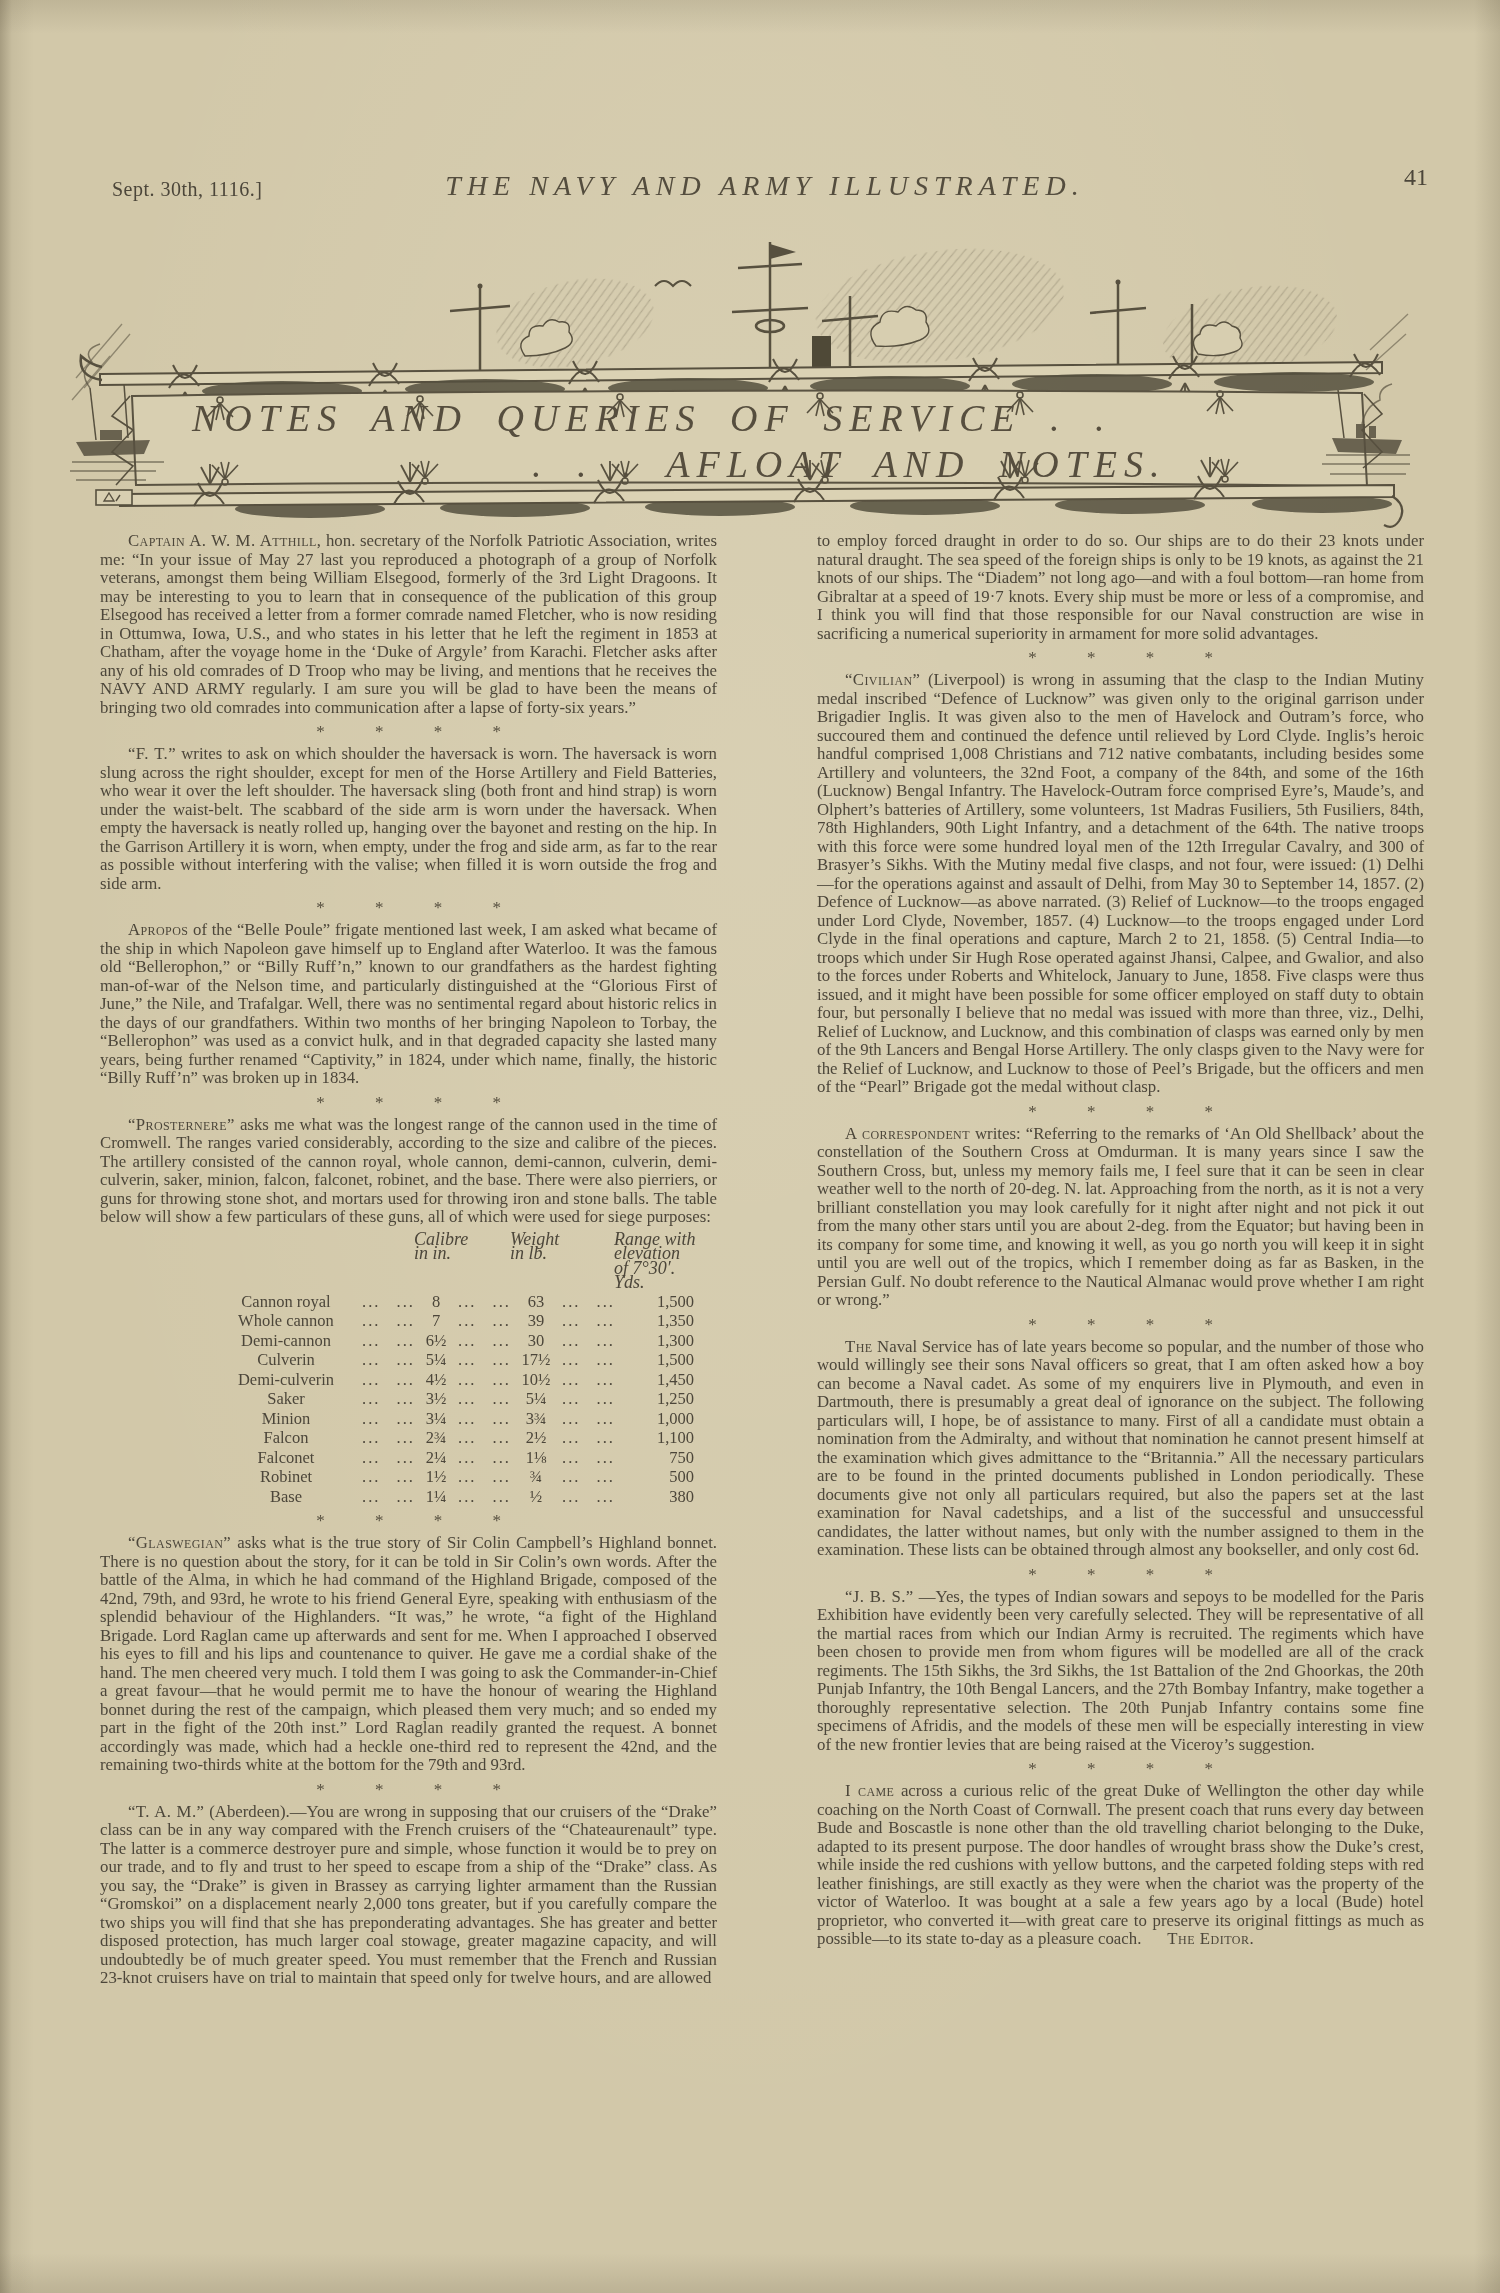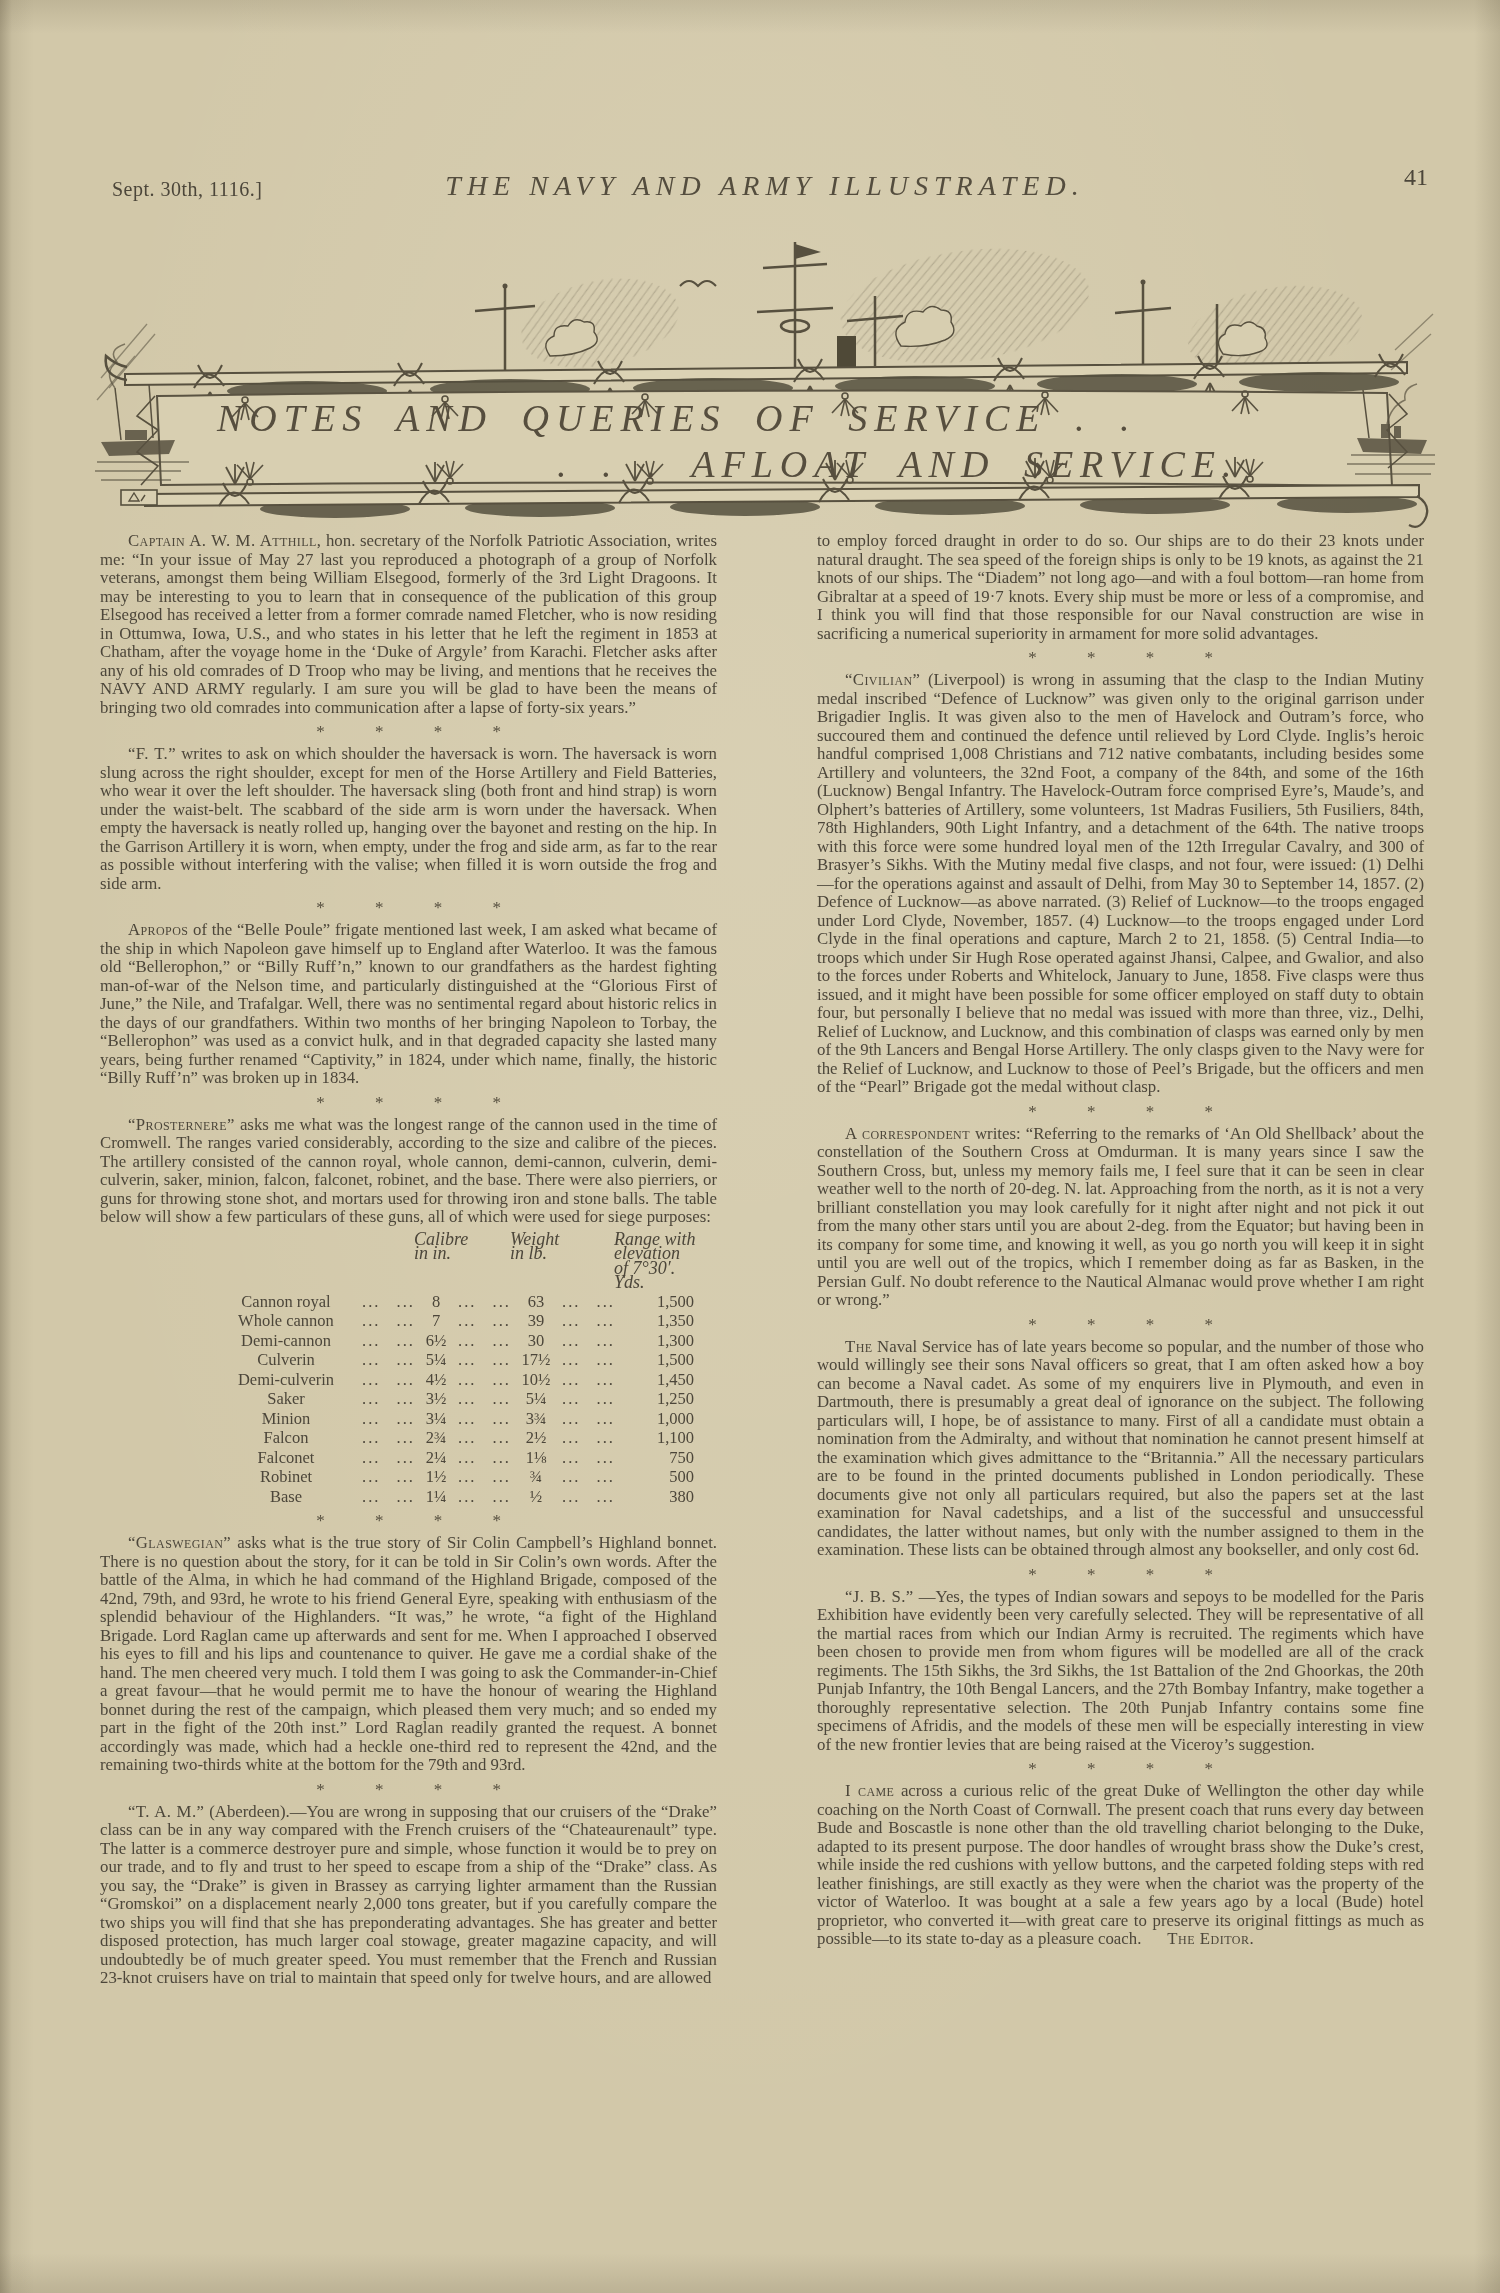--- a/index.html
+++ b/index.html
@@ -12,21 +12,21 @@
       linear-gradient(180deg, rgba(55,45,25,.12) 0px, rgba(0,0,0,0) 34px),
       linear-gradient(0deg, rgba(55,45,25,.14) 0px, rgba(0,0,0,0) 40px),
       #d2c8a9;}
   
   .masthead{position:absolute;top:166px;left:100px;right:70px;height:48px;}
   .m-date{position:absolute;left:12px;top:12px;font-size:20px;letter-spacing:.5px;}
   .m-title{position:absolute;left:50%;transform:translateX(-50%);top:4px;font-style:italic;
     font-size:28px;letter-spacing:6px;white-space:nowrap;color:#544d3e;}
   .m-page{position:absolute;right:2px;top:-2px;font-size:24px;}
   
-  .banner{position:absolute;left:95px;top:228px;width:1345px;height:302px;}
+  .banner{position:absolute;left:70px;top:228px;width:1345px;height:302px;}
   .banner svg{position:absolute;left:0;top:0;}
   .bt1,.bt2{position:absolute;font-style:italic;font-size:38px;letter-spacing:7px;word-spacing:12px;
     color:#564e3e;white-space:nowrap;}
   .bt1{left:122px;top:168px;}
   .bt2{left:462px;top:214px;}
   
   .columns{position:absolute;left:100px;top:532px;width:1324px;display:grid;
     grid-template-columns:617px 607px;column-gap:100px;}
   p{margin:0;text-align:justify;text-indent:28px;font-size:16.8px;line-height:18.5px;}
   p.noindent{text-indent:0;}
@@ -215,21 +215,21 @@
           <path d="M1292,196 q4,-18 18,-24 q-2,-12 12,-16" opacity="0.7"></path>
         </g>
         <g stroke="#57503f" stroke-width="1.3" opacity="0.7">
           <line x1="1252" y1="236" x2="1340" y2="236"></line>
             <line x1="1260" y1="246" x2="1336" y2="246"></line>
             <line x1="1256" y1="227" x2="1340" y2="227"></line>
         </g>
       </g>
     </svg>
     <div class="bt1">NOTES AND QUERIES OF SERVICE . .</div>
-    <div class="bt2">. . . AFLOAT AND SERVICE.</div>
+    <div class="bt2">. . . AFLOAT AND NOTES.</div>
   </div>
 
   <main class="columns">
 
     <section>
       <p><span class="lead">Captain A. W. M. Atthill,</span> <span>hon. secretary of the Norfolk Patriotic Association, writes me: “In your issue of May 27 last you reproduced a photograph of a group of Norfolk veterans, amongst them being William Elsegood, formerly of the 3rd Light Dragoons. It may be interesting to you to learn that in consequence of the publication of this group Elsegood has received a letter from a former comrade named Fletcher, who is now residing in Ottumwa, Iowa, U.S., and who states in his letter that he left the regiment in 1853 at Chatham, after the voyage home in the ‘Duke of Argyle’ from Karachi. Fletcher asks after any of his old comrades of D Troop who may be living, and mentions that he receives the NAVY AND ARMY regularly. I am sure you will be glad to have been the means of bringing two old comrades into communication after a lapse of forty-six years.”</span></p>
       <div class="sep">* * * *</div>
       <p><span class="lead">“F. T.”</span> <span>writes to ask on which shoulder the haversack is worn. The haversack is worn slung across the right shoulder, except for men of the Horse Artillery and Field Batteries, who wear it over the left shoulder. The haversack sling (both front and hind strap) is worn under the waist-belt. The scabbard of the side arm is worn under the haversack. When empty the haversack is neatly rolled up, hanging over the bayonet and resting on the hip. In the Garrison Artillery it is worn, when empty, under the frog and side arm, as far to the rear as possible without interfering with the valise; when filled it is worn outside the frog and side arm.</span></p>
       <div class="sep">* * * *</div>
       <p><span class="lead">Apropos</span> <span>of the “Belle Poule” frigate mentioned last week, I am asked what became of the ship in which Napoleon gave himself up to England after Waterloo. It was the famous old “Bellerophon,” or “Billy Ruff’n,” known to our grandfathers as the hardest fighting man-of-war of the Nelson time, and particularly distinguished at the “Glorious First of June,” the Nile, and Trafalgar. Well, there was no sentimental regard about historic relics in the days of our grandfathers. Within two months of her bringing Napoleon to Torbay, the “Bellerophon” was used as a convict hulk, and in that degraded capacity she lasted many years, being further renamed “Captivity,” in 1824, under which name, finally, the historic “Billy Ruff’n” was broken up in 1834.</span></p>

